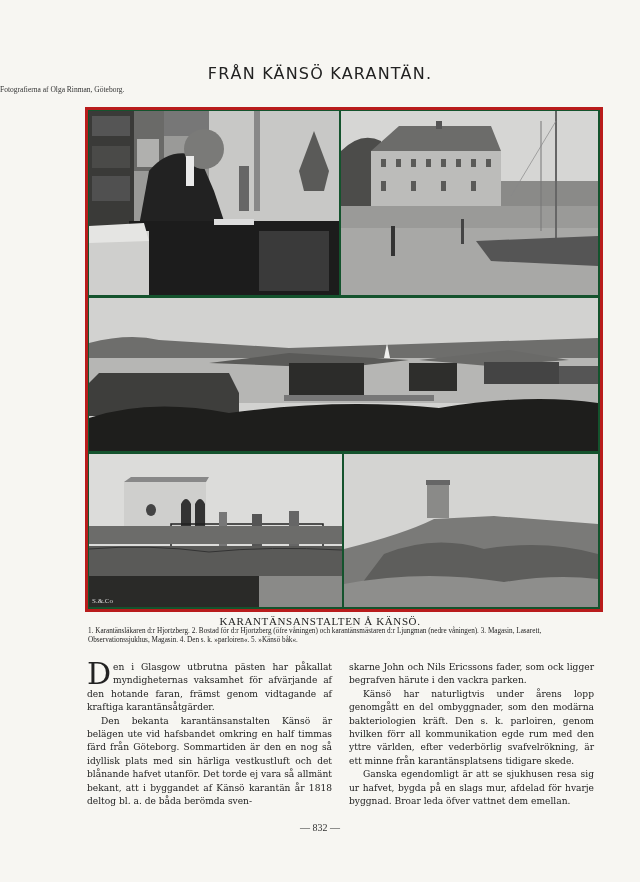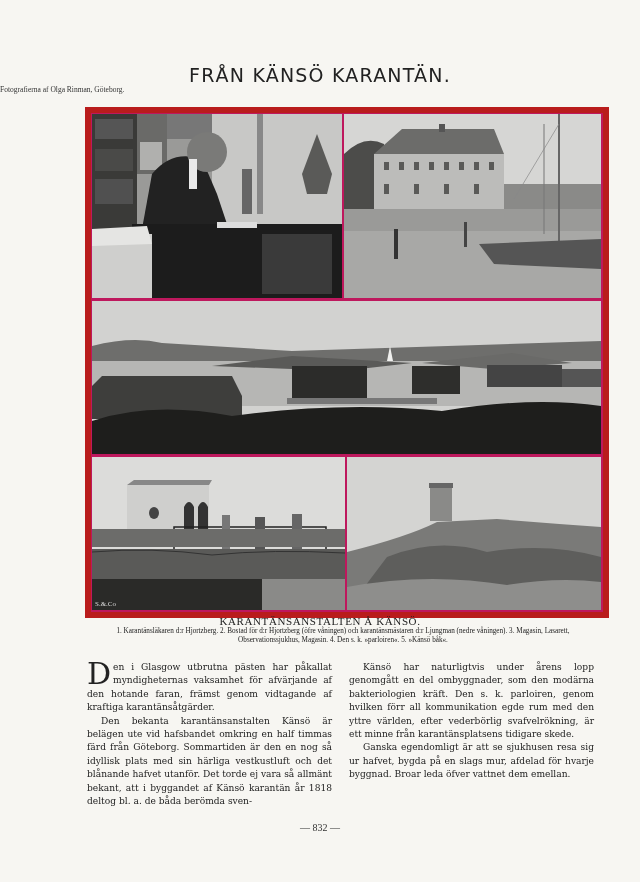--- a/index.html
+++ b/index.html
@@ -8,50 +8,50 @@
     background: #f7f6f2;
     position: relative;
     overflow: hidden;
     font-family: "DejaVu Serif", "Liberation Serif", serif;
     color: #1e1e1e;
   }
   .page-title {
     position: absolute; left: 0; top: 64px; width: 640px;
     text-align: center;
     font-family: "DejaVu Sans", "Liberation Sans", sans-serif;
-    font-size: 19px; letter-spacing: 1.2px; color: #222;
+    font-size: 16px; letter-spacing: 1.2px; color: #222;
   }
   .page-subtitle {
     position: absolute; left: 0; top: 85px; width: 640px;
     font-family: "Liberation Serif", serif;
     font-size: 7.5px; color: #333;
   }
   .plate {
     position: absolute; left: 85px; top: 107px; width: 512px; height: 499px;
-    border: 6px solid #b91c1c; background: #be185d;
+    border: 3px solid #b91c1c; background: #14532d;
   }
   .photo { position: absolute; overflow: hidden; }
   .photo svg { width: 100%; height: 100%; display: block; }
   .p1 { left: 1px; top: 1px; width: 250px; height: 184px; }
   .p2 { left: 253px; top: 1px; width: 257px; height: 184px; }
   .p3 { left: 1px; top: 188px; width: 509px; height: 153px; }
   .p4 { left: 1px; top: 344px; width: 253px; height: 153px; }
   .p5 { left: 256px; top: 344px; width: 254px; height: 153px; }
   .watermark {
     position: absolute; left: 3px; bottom: 2px;
     font-family: "Liberation Serif", serif; font-size: 7px; color: #ddd;
   }
   .plate-caption {
     position: absolute; left: 0; top: 615px; width: 640px; text-align: center;
     font-family: "Liberation Serif", serif; font-size: 11px; letter-spacing: 0.6px; color: #222;
   }
   .plate-legend {
     position: absolute; left: 88px; top: 627px; width: 510px;
     font-family: "Liberation Serif", serif; font-size: 7.2px; line-height: 8.5px;
-    color: #222; text-align: center;
+    color: #222; 
   }
   .col {
     position: absolute; top: 661px; width: 245px;
     font-family: "DejaVu Serif", serif; font-size: 9.1px; line-height: 13.4px;
     text-align: justify; color: #222;
   }
   .col-left { left: 87px; }
   .col-right { left: 349px; }
   .col p { margin: 0; text-indent: 14px; }
   .col p.first { text-indent: 0; }
@@ -184,17 +184,18 @@
 
 <div class="plate-caption">KARANTÄNSANSTALTEN Å KÄNSÖ.</div>
 <div class="plate-legend">1. Karantänsläkaren d:r Hjortzberg.  2. Bostad för d:r Hjortzberg (öfre våningen) och karantänsmästaren d:r Ljungman (nedre våningen).  3. Magasin, Lasarett, Observationssjukhus, Magasin.  4. Den s. k. »parloiren«.  5. »Känsö båk«.</div>
 
 <div class="col col-left">
   <p class="first"><span class="dropcap">D</span><span>en i Glasgow utbrutna pästen har påkallat myndigheternas vaksamhet för afvärjande af den hotande faran, främst genom vidtagande af kraftiga karantänsåtgärder.</span></p>
   <p>Den bekanta karantänsanstalten Känsö är belägen ute vid hafsbandet omkring en half timmas färd från Göteborg. Sommartiden är den en nog så idyllisk plats med sin härliga vestkustluft och det blånande hafvet utanför. Det torde ej vara så allmänt bekant, att i byggandet af Känsö karantän år 1818 deltog bl. a. de båda berömda sven-</p>
 </div>
 
 <div class="col col-right">
+  <p class="cont">skarne John och Nils Ericssons fader, som ock ligger begrafven härute i den vackra parken.</p>
   <p>Känsö har naturligtvis under årens lopp genomgått en del ombyggnader, som den modärna bakteriologien kräft. Den s. k. parloiren, genom hvilken förr all kommunikation egde rum med den yttre världen, efter vederbörlig svafvelrökning, är ett minne från karantänsplatsens tidigare skede.</p>
   <p>Ganska egendomligt är att se sjukhusen resa sig ur hafvet, bygda på en slags mur, afdelad för hvarje byggnad. Broar leda öfver vattnet dem emellan.</p>
 </div>
 
 <div class="folio">— 832 —</div>
 
 </body></html>

